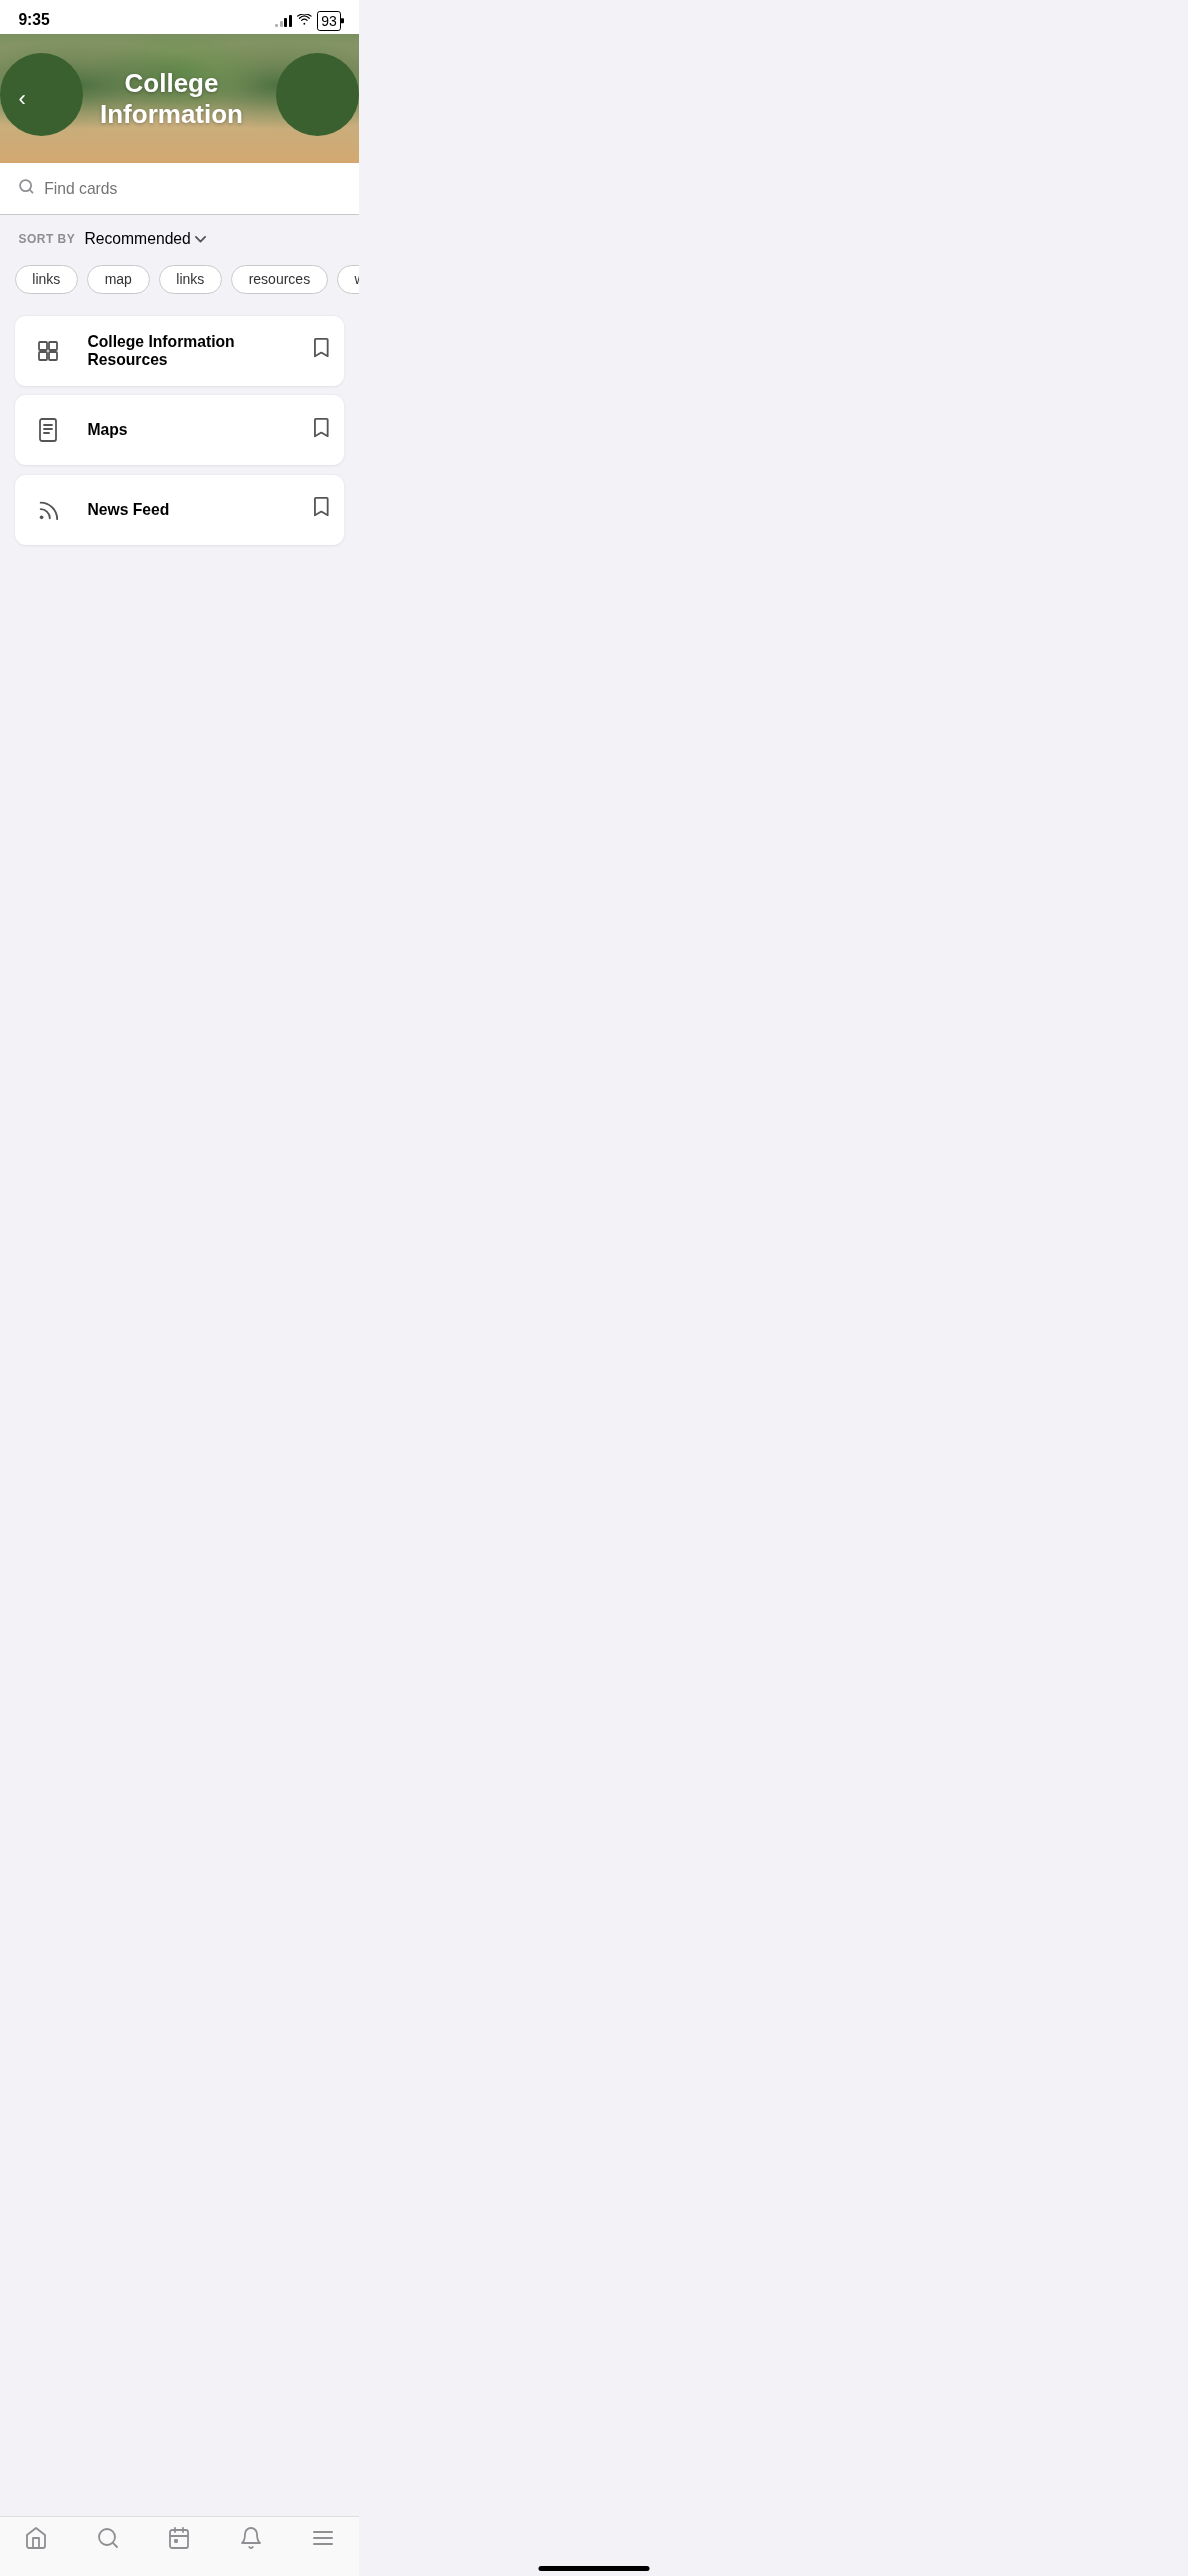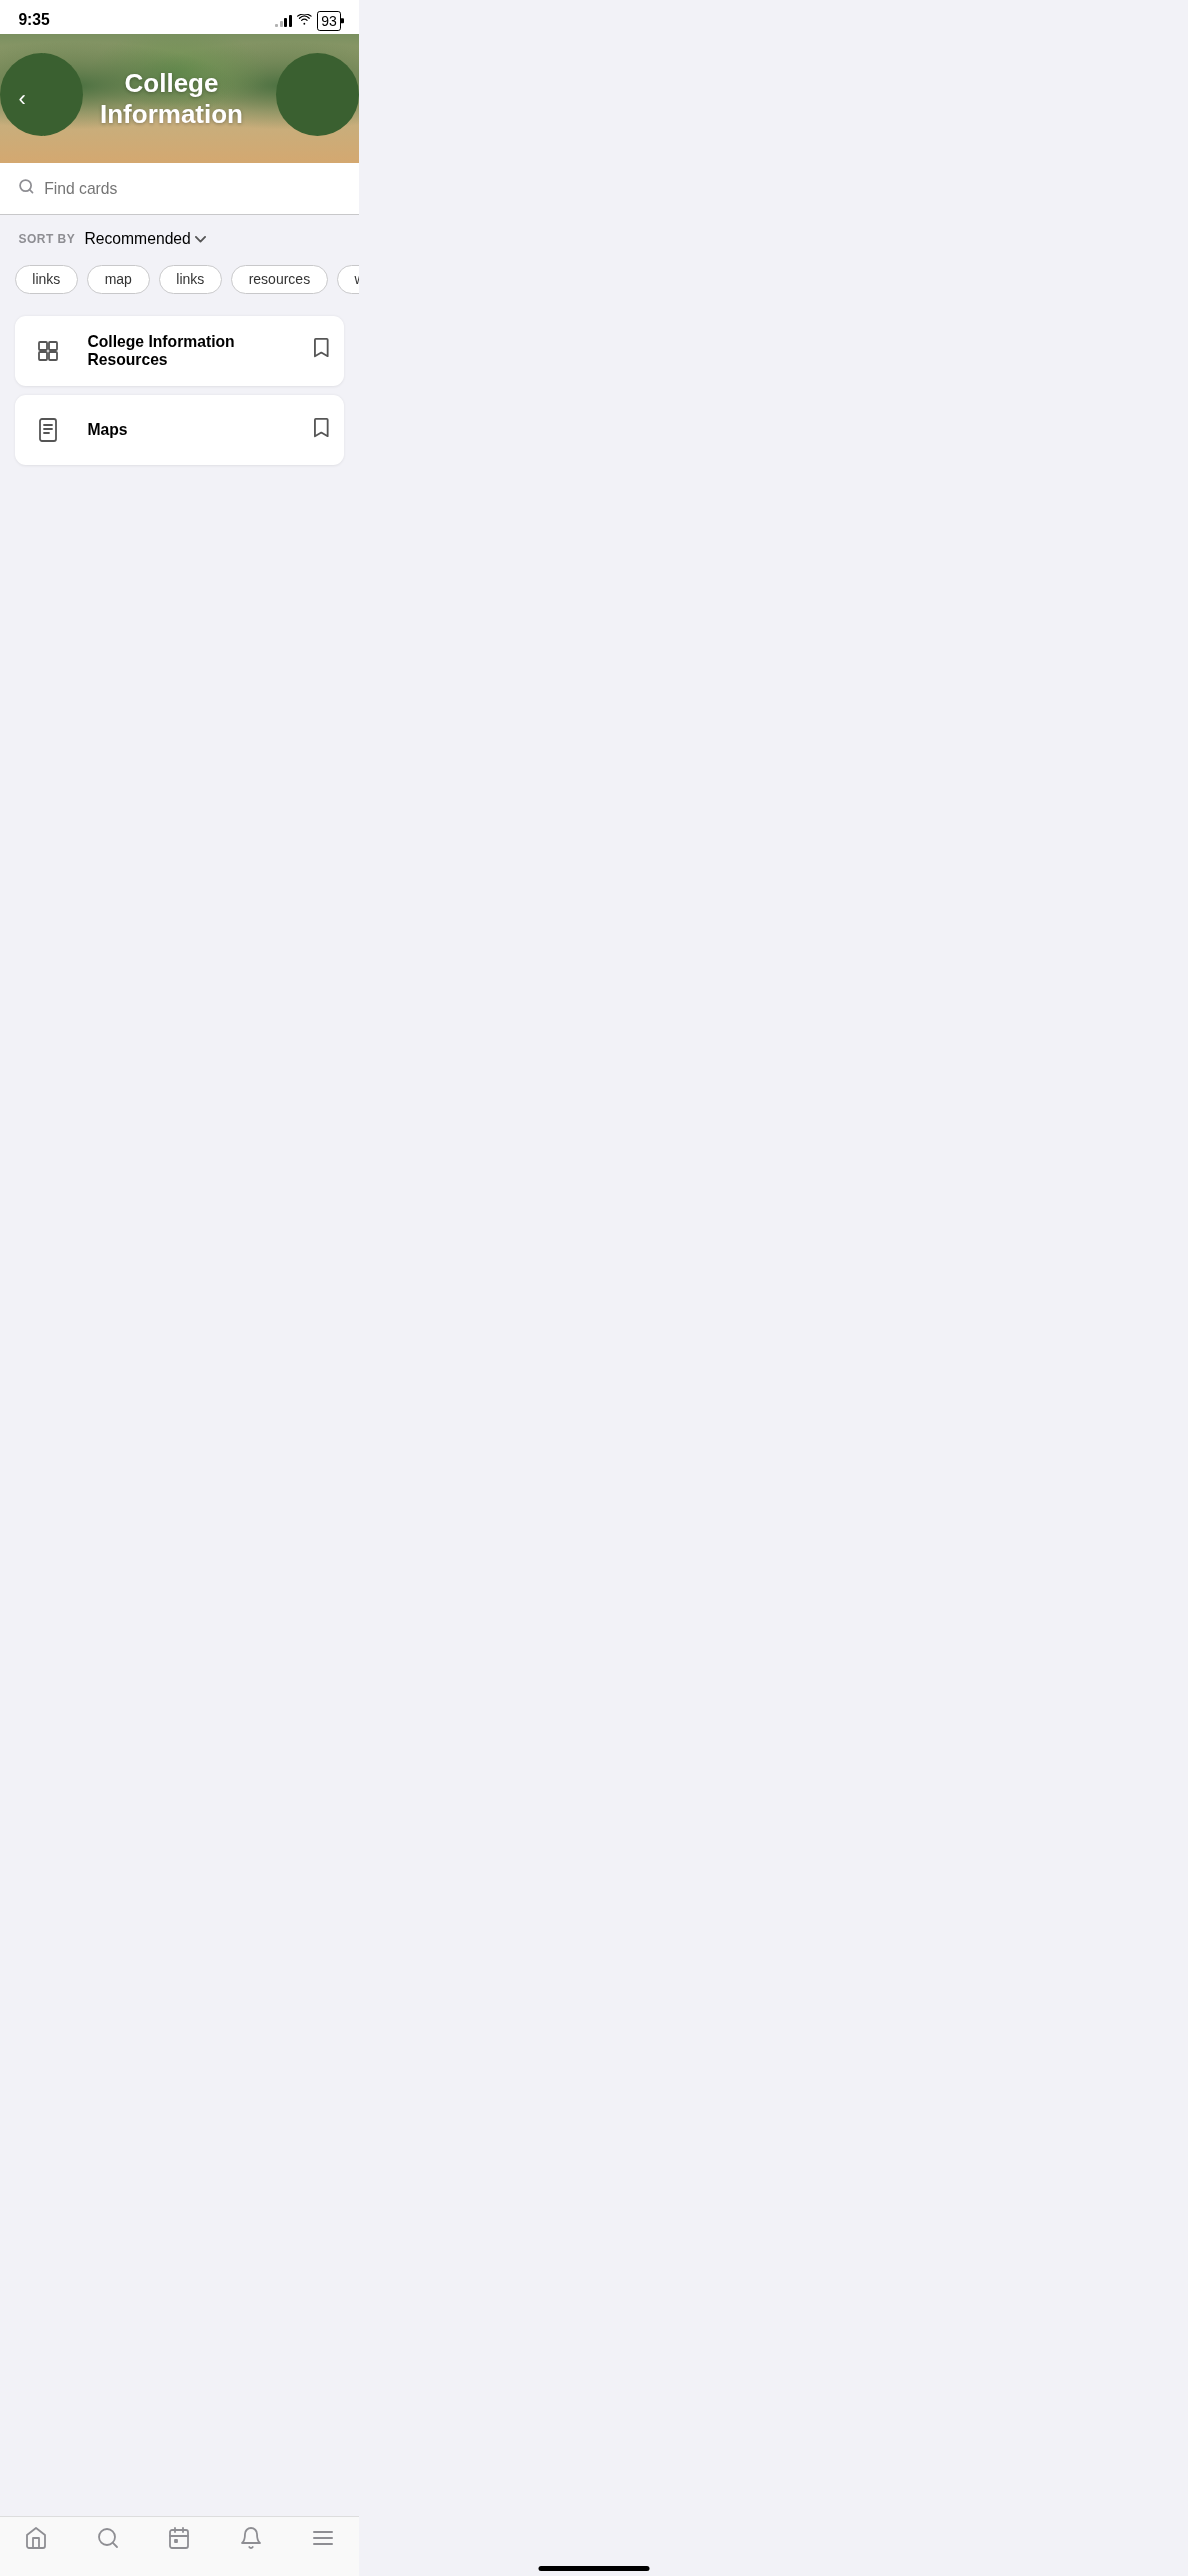--- a/index.html
+++ b/index.html
@@ -377,20 +377,35 @@
         </svg>
       </div>
       <span class="card-title">Maps</span>
       <span class="bookmark-icon">
         <svg width="16.6" height="20" viewBox="0 0 18 22" fill="none" stroke="#555" stroke-width="2" stroke-linecap="round" stroke-linejoin="round">
           <path d="M3 1h12a1 1 0 0 1 1 1v18l-7-4-7 4V2a1 1 0 0 1 1-1z"></path>
         </svg>
       </span>
     </div>
 
+    <div class="card-item">
+      <div class="card-icon-wrap">
+        <svg width="22" height="22" viewBox="0 0 24 24" fill="none" stroke="#555" stroke-width="2" stroke-linecap="round" stroke-linejoin="round">
+          <path d="M4 11C9.5 11 14 15.5 14 21"></path>
+          <path d="M4 4C13.9 4 22 12.1 22 22"></path>
+          <circle cx="5" cy="20" r="2" fill="#555" stroke="none"></circle>
+        </svg>
+      </div>
+      <span class="card-title">News Feed</span>
+      <span class="bookmark-icon">
+        <svg width="16.6" height="20" viewBox="0 0 18 22" fill="none" stroke="#555" stroke-width="2" stroke-linecap="round" stroke-linejoin="round">
+          <path d="M3 1h12a1 1 0 0 1 1 1v18l-7-4-7 4V2a1 1 0 0 1 1-1z"></path>
+        </svg>
+      </span>
+    </div>
 
   </div>
 
 </div>
 
 <div class="bottom-nav">
   <div class="nav-item">
     <span class="nav-icon">
       <svg width="24" height="24" viewBox="0 0 24 24" fill="none" stroke="#8e8e93" stroke-width="1.8" stroke-linecap="round" stroke-linejoin="round">
         <path d="M3 9l9-7 9 7v11a2 2 0 0 1-2 2H5a2 2 0 0 1-2-2z"></path>

